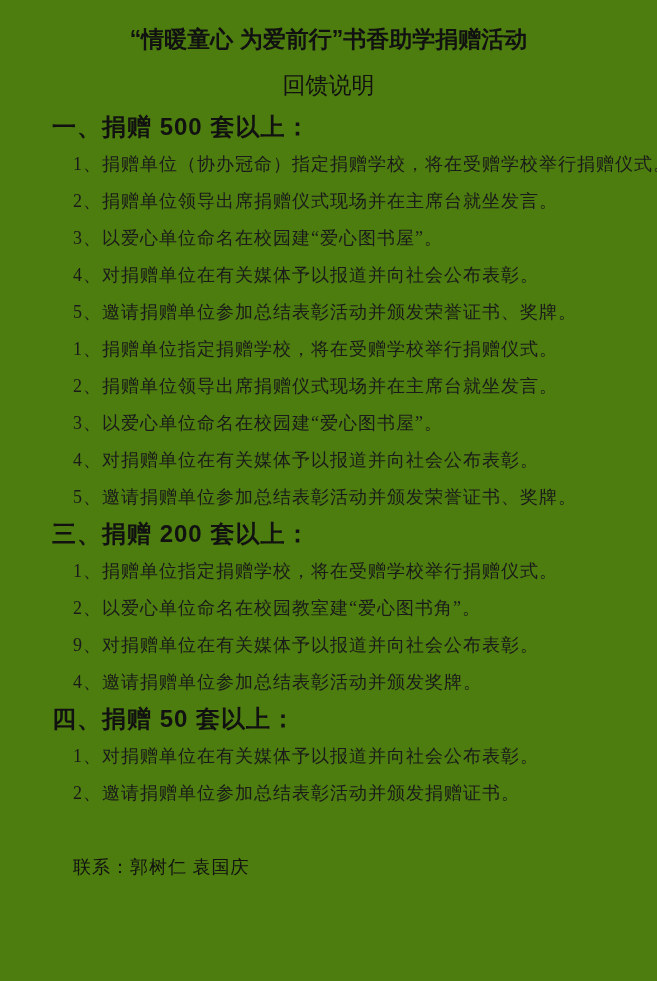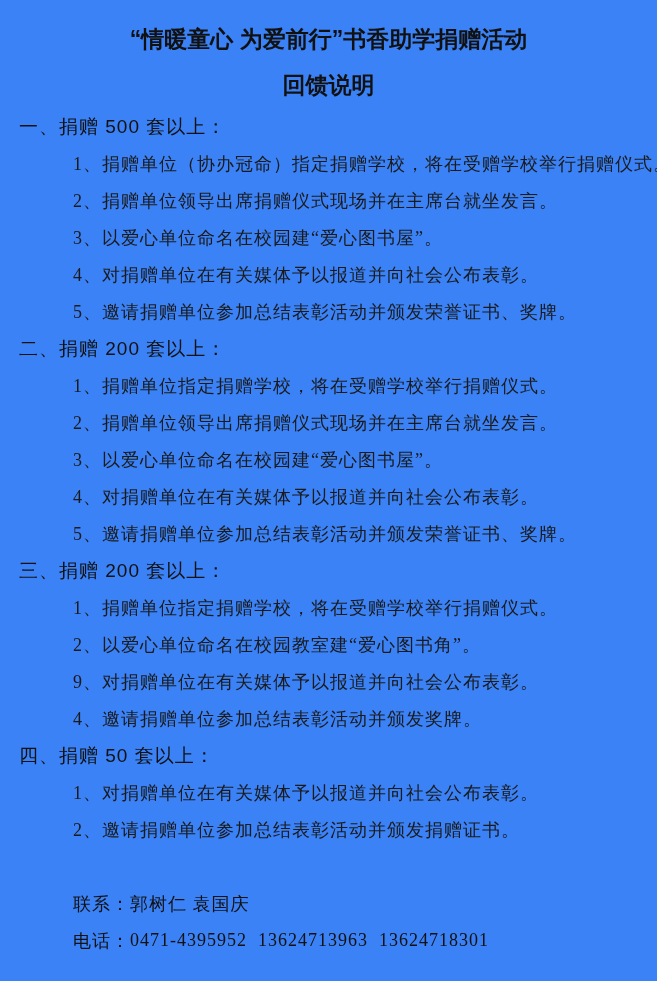--- a/index.html
+++ b/index.html
@@ -5,55 +5,55 @@
   html, body {
     margin: 0;
     padding: 0;
     background: #ffffff;
   }
   .page {
     position: relative;
     width: 657px;
     height: 981px;
     margin: 0 auto;
-    background: #3b82f6;
+    background: #4d7c0f;
     color: #111111;
     box-sizing: border-box;
     padding-top: 24px;
     overflow: hidden;
     font-family: "Liberation Sans", "DejaVu Sans", sans-serif;
   }
   .doc-title {
     margin: 0;
     text-align: center;
     font-size: 23px;
     font-weight: bold;
     line-height: 30px;
     color: #111111;
     font-family: "Liberation Sans", "DejaVu Sans", sans-serif;
   }
   .doc-subtitle {
     margin: 16px 0 0 0;
     text-align: center;
     font-size: 23px;
-    font-weight: bold;
+    font-weight: normal;
     line-height: 30px;
     color: #111111;
     font-family: "Liberation Sans", "DejaVu Sans", sans-serif;
   }
   .doc-body {
     margin-top: 8px;
   }
   .section-heading {
     height: 37px;
     display: flex;
     align-items: center;
-    padding-left: 19px;
-    font-size: 19px;
-    font-weight: normal;
+    padding-left: 52px;
+    font-size: 24px;
+    font-weight: bold;
     letter-spacing: 1px;
     color: #111111;
     font-family: "Liberation Sans", "DejaVu Sans", sans-serif;
     white-space: pre;
   }
   .list-item {
     height: 37px;
     display: flex;
     align-items: center;
     padding-left: 73px;
@@ -99,21 +99,20 @@
     <div>
       <div class="section-heading">一、捐赠 500 套以上：</div>
       <div class="list-item">1、捐赠单位（协办冠命）指定捐赠学校，将在受赠学校举行捐赠仪式。</div>
       <div class="list-item">2、捐赠单位领导出席捐赠仪式现场并在主席台就坐发言。</div>
       <div class="list-item">3、以爱心单位命名在校园建“爱心图书屋”。</div>
       <div class="list-item">4、对捐赠单位在有关媒体予以报道并向社会公布表彰。</div>
       <div class="list-item">5、邀请捐赠单位参加总结表彰活动并颁发荣誉证书、奖牌。</div>
     </div>
 
     <div>
-      <div class="section-heading">二、捐赠 200 套以上：</div>
       <div class="list-item">1、捐赠单位指定捐赠学校，将在受赠学校举行捐赠仪式。</div>
       <div class="list-item">2、捐赠单位领导出席捐赠仪式现场并在主席台就坐发言。</div>
       <div class="list-item">3、以爱心单位命名在校园建“爱心图书屋”。</div>
       <div class="list-item">4、对捐赠单位在有关媒体予以报道并向社会公布表彰。</div>
       <div class="list-item">5、邀请捐赠单位参加总结表彰活动并颁发荣誉证书、奖牌。</div>
     </div>
 
     <div>
       <div class="section-heading">三、捐赠 200 套以上：</div>
       <div class="list-item">1、捐赠单位指定捐赠学校，将在受赠学校举行捐赠仪式。</div>
@@ -128,20 +127,16 @@
       <div class="list-item">2、邀请捐赠单位参加总结表彰活动并颁发捐赠证书。</div>
     </div>
 
     <div class="blank-line"></div>
 
     <div>
       <div class="contact-line">
         <span class="contact-label">联系：</span>
         <span class="contact-value">郭树仁 袁国庆</span>
       </div>
-      <div class="contact-line">
-        <span class="contact-label">电话：</span>
-        <span class="contact-value">0471-4395952  13624713963  13624718301</span>
-      </div>
     </div>
 
   </div>
 </div>
 
 </body></html>

